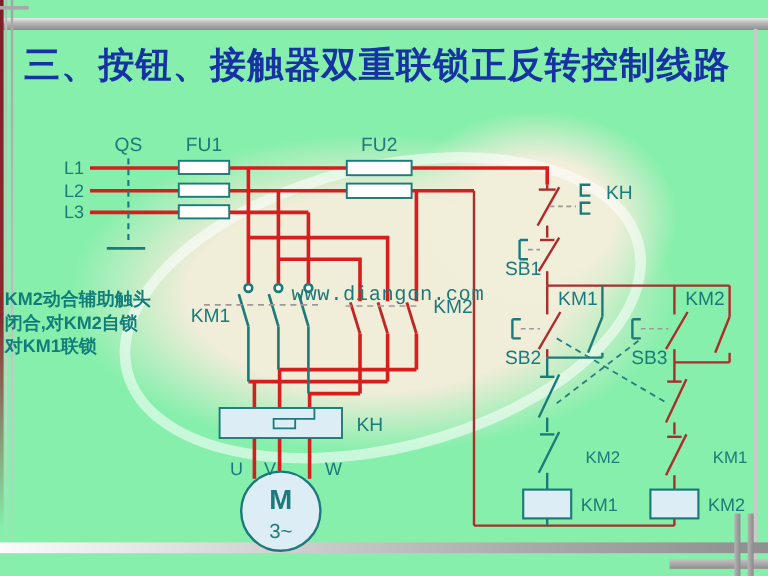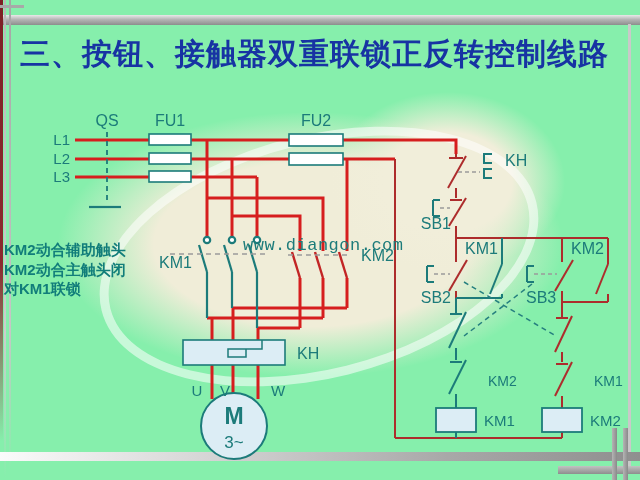--- a/index.html
+++ b/index.html
@@ -58,21 +58,21 @@
   <div class="abs" id="right-border"></div>
   <div class="abs" id="bottom-bar1"></div>
   <div class="abs" id="bottom-bar2"></div>
   <div class="abs" id="br-v1"></div>
   <div class="abs" id="br-v2"></div>
 
   <div class="abs" id="page-title">三、按钮、接触器双重联锁正反转控制线路</div>
 
   <div class="abs" id="note-block">
     <span>KM2动合辅助触头</span>
-    <span>KM2动合主触头闭</span>
+    <span>闭合,对KM2自锁</span>
     <span>对KM1联锁</span>
   </div>
 
   <svg class="abs" style="left:0;top:0;" width="640" height="480" viewBox="0 0 640 480">
 
     <g stroke="#d61e1e" stroke-width="3" fill="none">
       <path d="M75 140 H456 V154"></path>
       <path d="M75 159 H395"></path>
       <path d="M75 177 H257"></path>
       <path d="M207 140 V236"></path>

